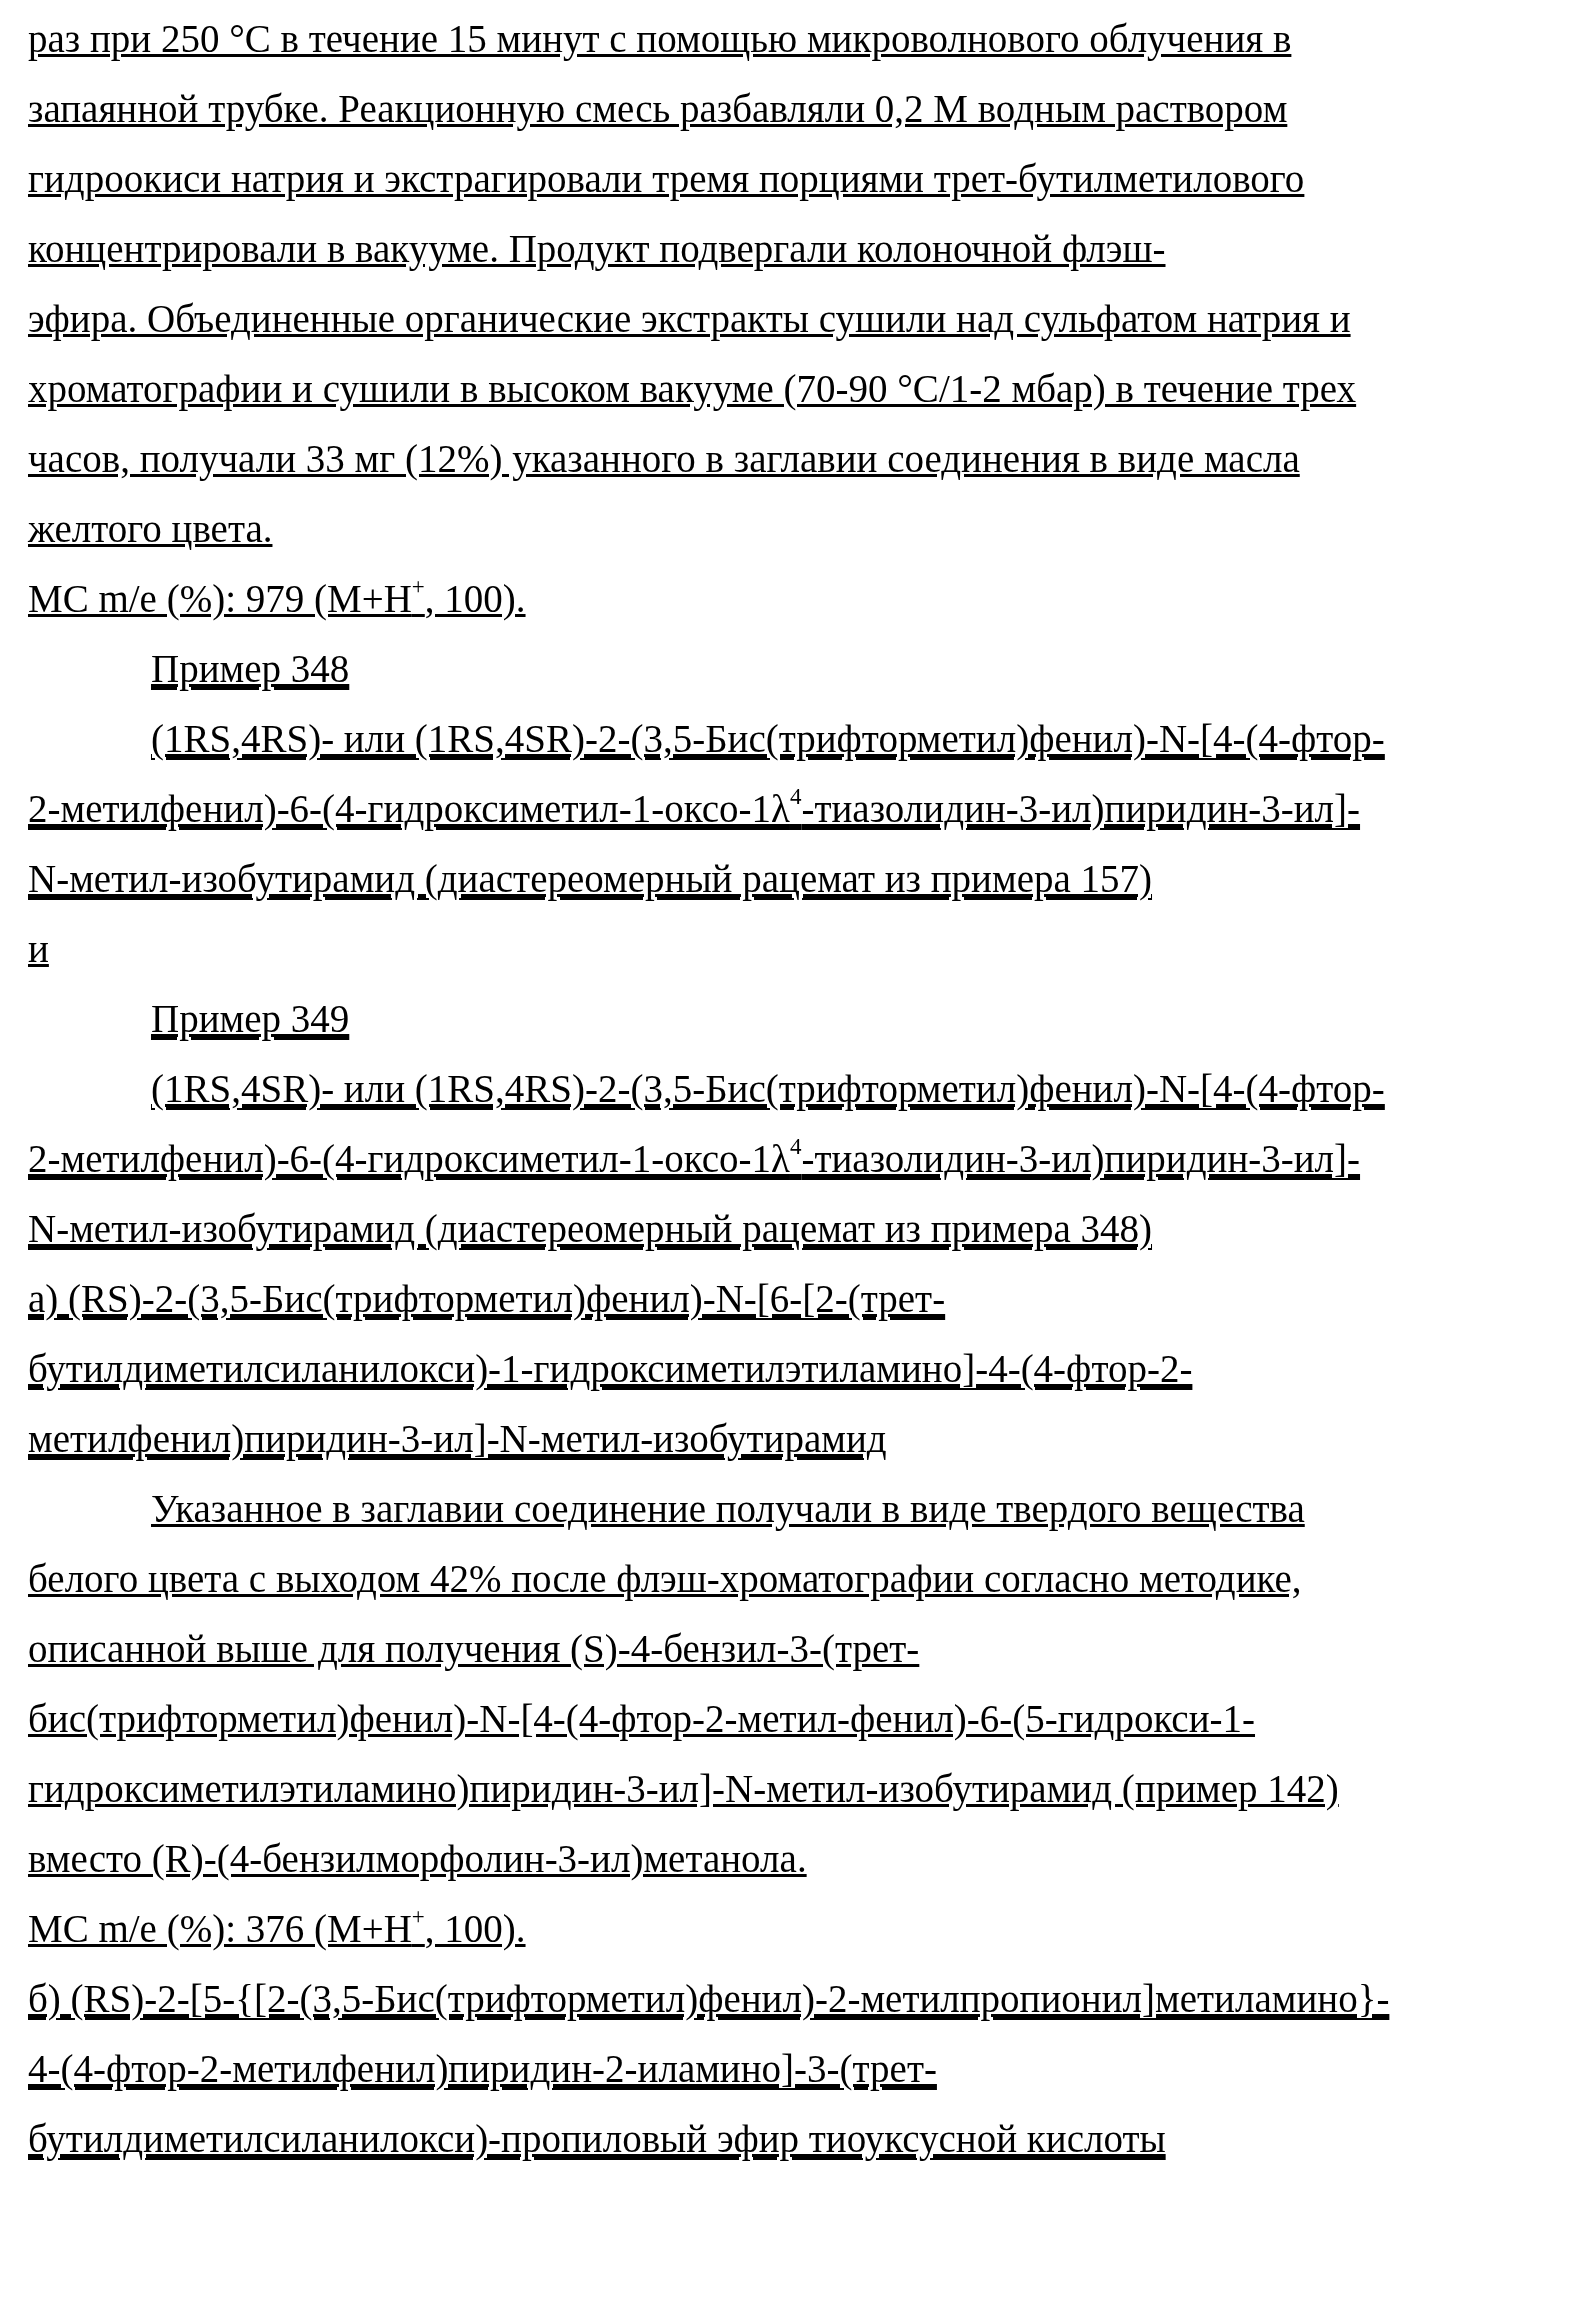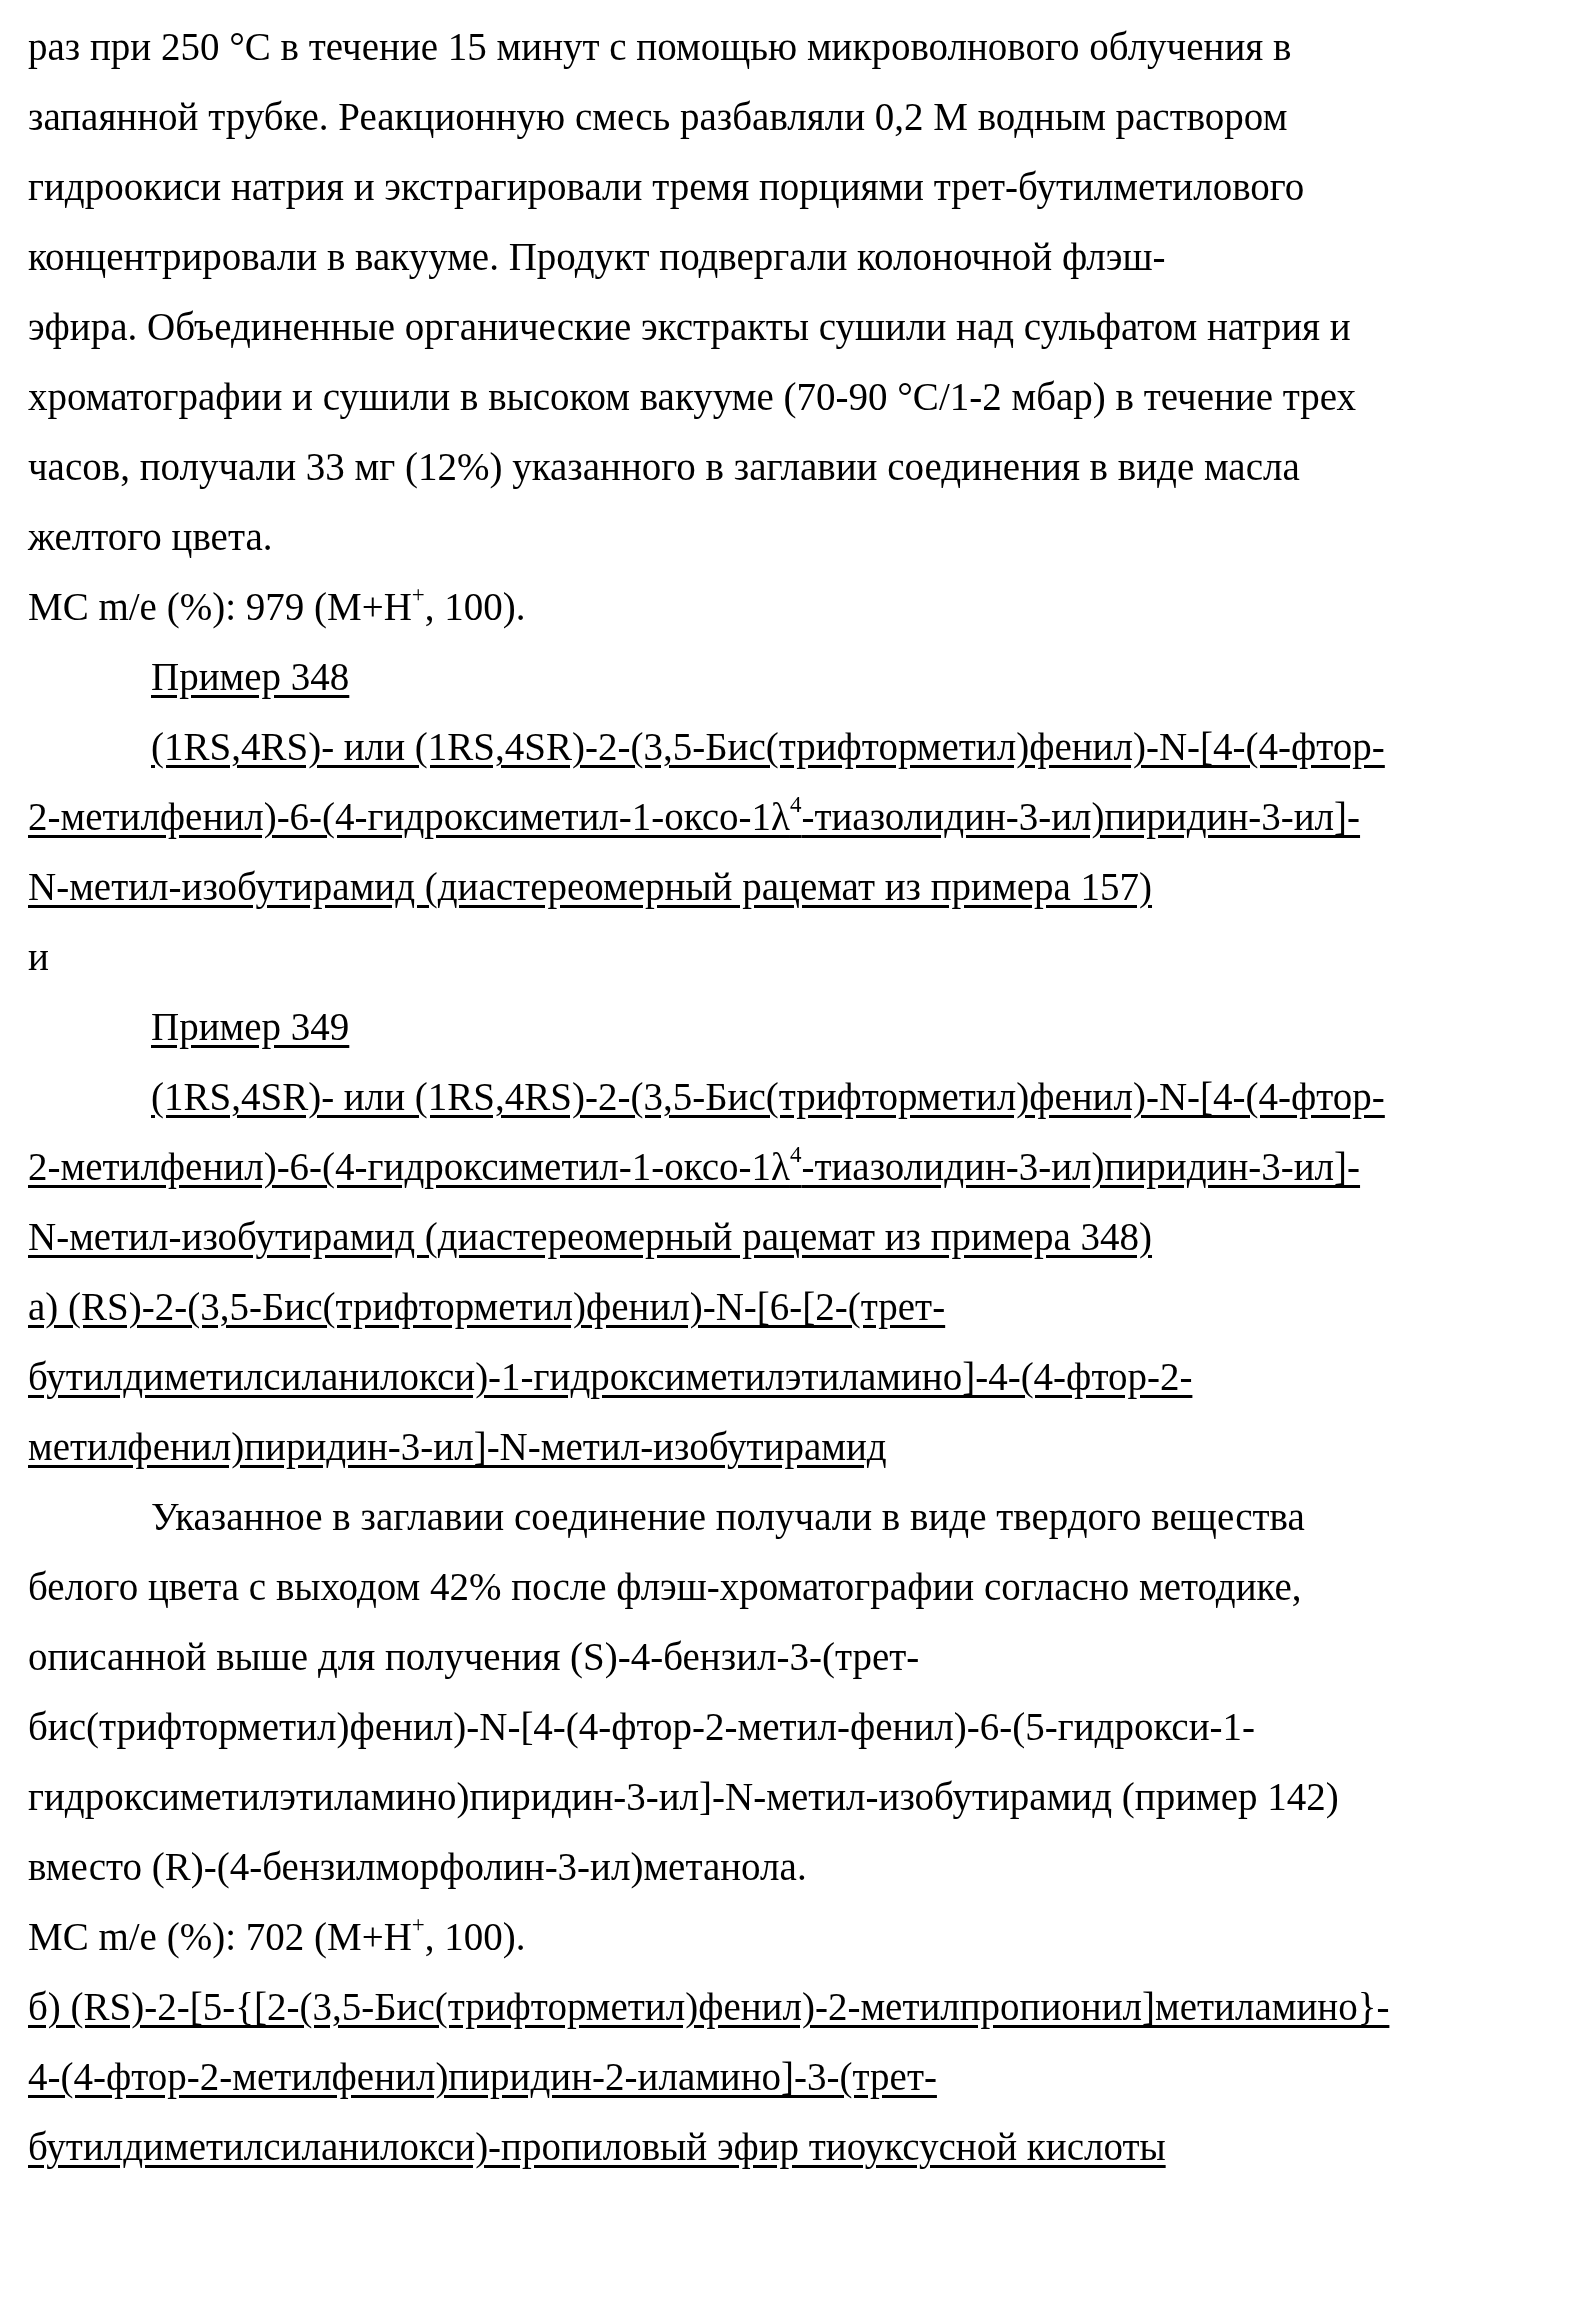--- a/index.html
+++ b/index.html
@@ -1,18 +1,18 @@
 <!DOCTYPE html>
 <html style="font-size:13px"><head>
 <meta charset="utf-8">
 <style>
   html, body { margin:0; padding:0; background:#ffffff; }
   body { width:1593px; height:2319px; overflow:hidden; position:relative;
          font-family:"Liberation Serif", "DejaVu Serif", serif; color:#000; }
-  .page { position:absolute; left:28px; top:12px; width:1545px; }
+  .page { position:absolute; left:28px; top:4px; width:1545px;text-decoration:underline; }
   .line { font-size:39px; line-height:70px; height:70px; white-space:nowrap; }
   .indent { padding-left:123px; }
   .indent-p { padding-left:123px; }
   .u { text-decoration:underline; text-decoration-thickness:2.5px; text-underline-offset:5px; }
   sup { font-size:23px; line-height:0; vertical-align:18px; }
 </style>
 </head>
 <body>
 
 <div class="page">
@@ -40,19 +40,19 @@
   <div class="line"><span class="u">а) (RS)-2-(3,5-Бис(трифторметил)фенил)-N-[6-[2-(трет-</span></div>
   <div class="line"><span class="u">бутилдиметилсиланилокси)-1-гидроксиметилэтиламино]-4-(4-фтор-2-</span></div>
   <div class="line"><span class="u">метилфенил)пиридин-3-ил]-N-метил-изобутирамид</span></div>
 
   <div class="line indent-p">Указанное в заглавии соединение получали в виде твердого вещества</div>
   <div class="line">белого цвета с выходом 42% после флэш-хроматографии согласно методике,</div>
   <div class="line">описанной выше для получения (S)-4-бензил-3-(трет-</div>
   <div class="line">бис(трифторметил)фенил)-N-[4-(4-фтор-2-метил-фенил)-6-(5-гидрокси-1-</div>
   <div class="line">гидроксиметилэтиламино)пиридин-3-ил]-N-метил-изобутирамид (пример 142)</div>
   <div class="line">вместо (R)-(4-бензилморфолин-3-ил)метанола.</div>
-  <div class="line"><span>МС m/e (%): 702 (M+H</span><sup>+</sup><span>, 100).</span></div>
+  <div class="line"><span>МС m/e (%): 376 (M+H</span><sup>+</sup><span>, 100).</span></div>
 
   <div class="line"><span class="u">б) (RS)-2-[5-{[2-(3,5-Бис(трифторметил)фенил)-2-метилпропионил]метиламино}-</span></div>
   <div class="line"><span class="u">4-(4-фтор-2-метилфенил)пиридин-2-иламино]-3-(трет-</span></div>
   <div class="line"><span class="u">бутилдиметилсиланилокси)-пропиловый эфир тиоуксусной кислоты</span></div>
 </div>
 
 
 </body></html>

